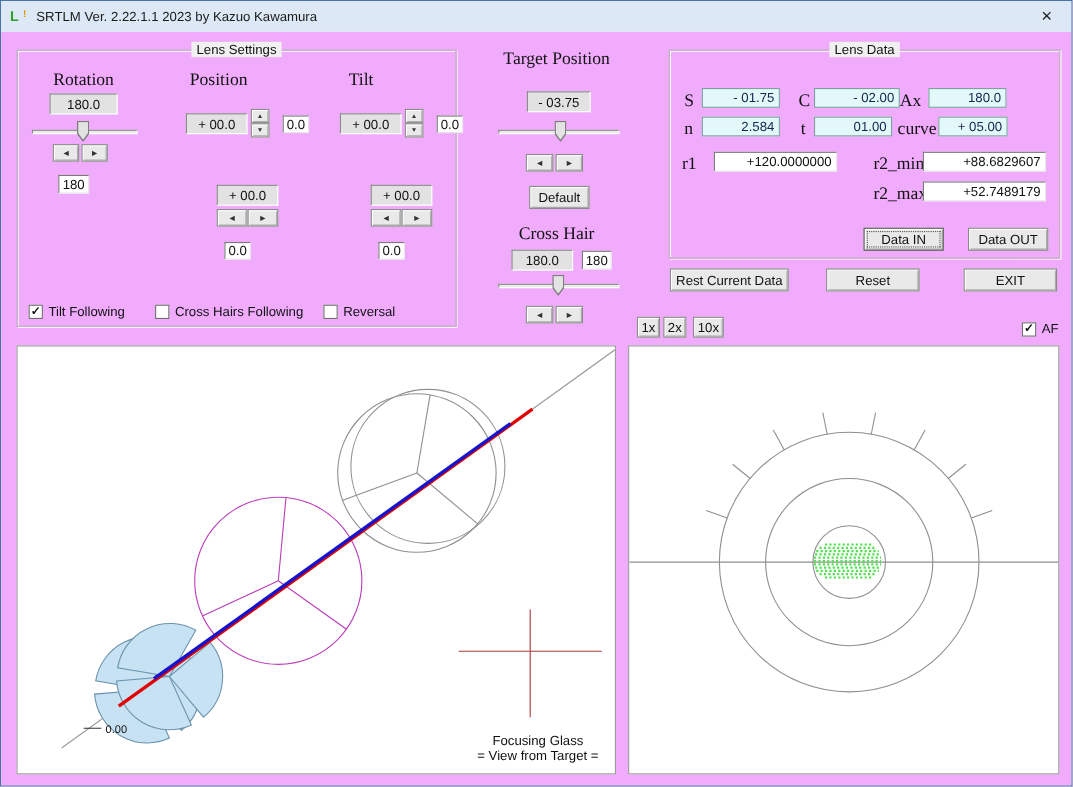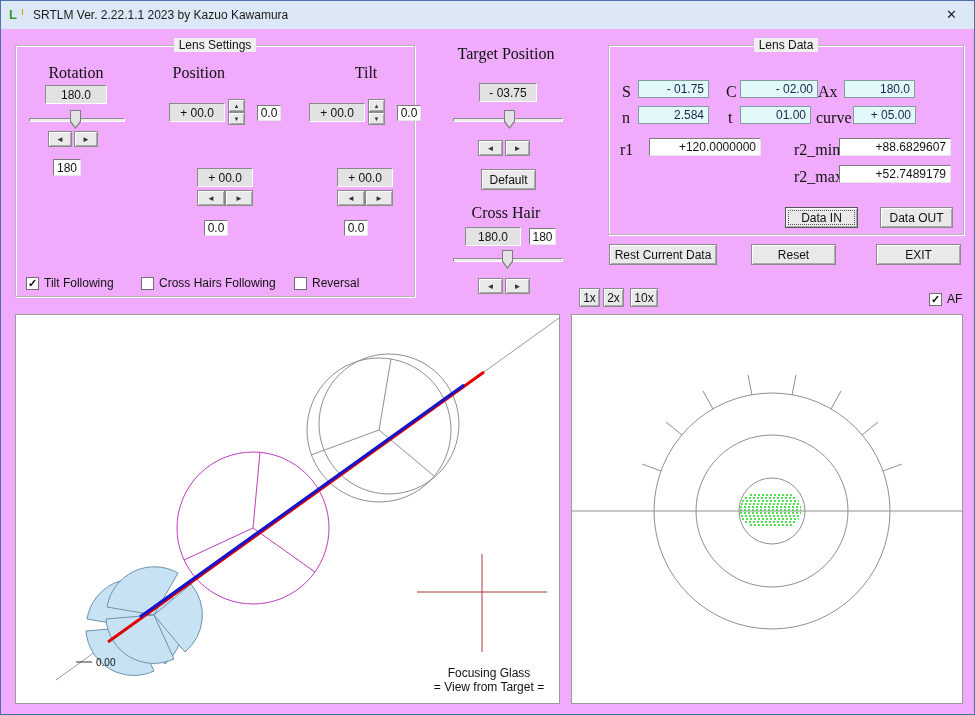--- a/index.html
+++ b/index.html
@@ -71,21 +71,21 @@
     <div class="field f-white" style="left:256px;top:76px;width:24px;height:16px">0.0</div>
     <div class="field f-gray" style="left:196px;top:139px;width:56px;height:19px">+ 00.0</div>
     <div class="abtn" style="left:196px;top:161px;width:28px;height:16px">
         <span>◄</span>
       </div>
     <div class="abtn" style="left:224px;top:161px;width:28px;height:16px">
         <span>►</span>
       </div>
     <div class="field f-white" style="left:203px;top:191px;width:24px;height:16px">0.0</div>
 
-    <div class="label" style="left:340px;top:35px;width:50px;text-align:center">Tilt</div>
+    <div class="label" style="left:316px;top:35px;width:50px;">Tilt</div>
     <div class="field f-gray" style="left:308px;top:74px;width:56px;height:19px">+ 00.0</div>
     <div class="spin" style="left:367px;top:70px;width:17px;height:13px">
         <span>▲</span>
       </div>
     <div class="spin" style="left:367px;top:83px;width:17px;height:13px">
         <span>▼</span>
       </div>
     <div class="field f-white" style="left:396px;top:76px;width:24px;height:16px">0.0</div>
     <div class="field f-gray" style="left:336px;top:139px;width:56px;height:19px">+ 00.0</div>
     <div class="abtn" style="left:336px;top:161px;width:28px;height:16px">

